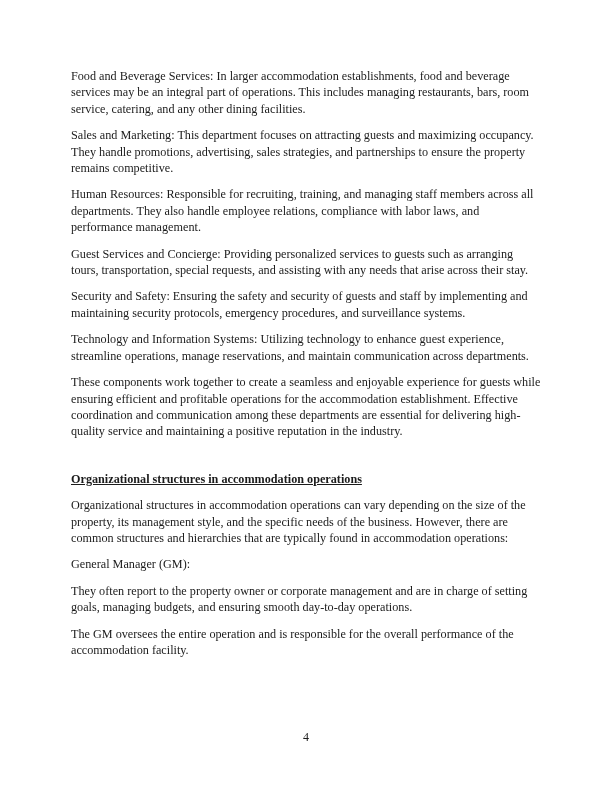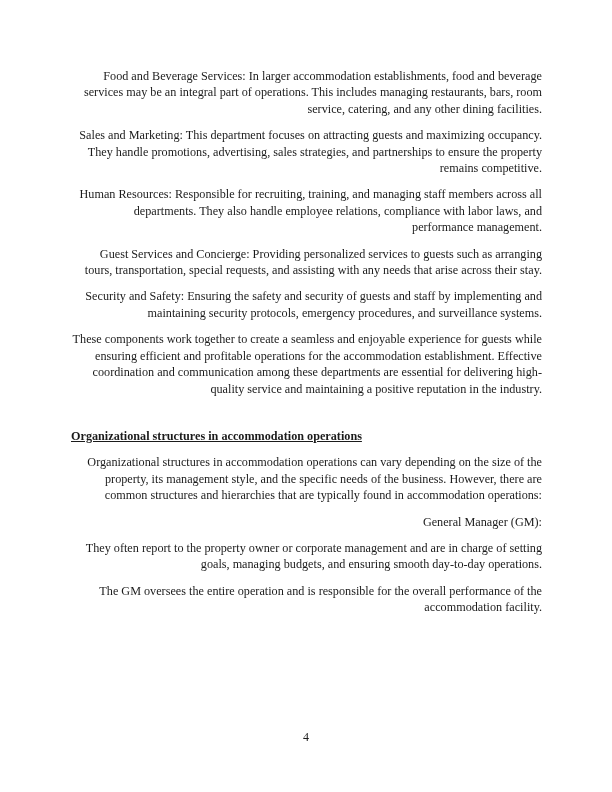--- a/index.html
+++ b/index.html
@@ -19,21 +19,21 @@
   .content {
     position: absolute;
     left: 71px;
     top: 68px;
     width: 471px;
   }
   .content p.paragraph {
     font-size: 12.2px;
     line-height: 16.4px;
     margin: 0 0 10px 0;
-    text-align: right;
+    text-align: left;
   }
   .content h2.heading {
     font-size: 12.2px;
     line-height: 16.4px;
     font-weight: bold;
     margin: 31px 0 10px 0;
     text-decoration: underline;
   }
   .footer {
     position: absolute;
@@ -49,20 +49,21 @@
 </head>
 <body>
 
 <div class="page">
   <div class="content">
       <p class="paragraph">Food and Beverage Services: In larger accommodation establishments, food and beverage services may be an integral part of operations. This includes managing restaurants, bars, room service, catering, and any other dining facilities.</p>
       <p class="paragraph">Sales and Marketing: This department focuses on attracting guests and maximizing occupancy. They handle promotions, advertising, sales strategies, and partnerships to ensure the property remains competitive.</p>
       <p class="paragraph">Human Resources: Responsible for recruiting, training, and managing staff members across all departments. They also handle employee relations, compliance with labor laws, and performance management.</p>
       <p class="paragraph">Guest Services and Concierge: Providing personalized services to guests such as arranging tours, transportation, special requests, and assisting with any needs that arise across their stay.</p>
       <p class="paragraph">Security and Safety: Ensuring the safety and security of guests and staff by implementing and maintaining security protocols, emergency procedures, and surveillance systems.</p>
+      <p class="paragraph">Technology and Information Systems: Utilizing technology to enhance guest experience, streamline operations, manage reservations, and maintain communication across departments.</p>
       <p class="paragraph">These components work together to create a seamless and enjoyable experience for guests while ensuring efficient and profitable operations for the accommodation establishment. Effective coordination and communication among these departments are essential for delivering high-quality service and maintaining a positive reputation in the industry.</p>
       <h2 class="heading">Organizational structures in accommodation operations</h2>
       <p class="paragraph">Organizational structures in accommodation operations can vary depending on the size of the property, its management style, and the specific needs of the business. However, there are common structures and hierarchies that are typically found in accommodation operations:</p>
       <p class="paragraph">General Manager (GM):</p>
       <p class="paragraph">They often report to the property owner or corporate management and are in charge of setting goals, managing budgets, and ensuring smooth day-to-day operations.</p>
       <p class="paragraph">The GM oversees the entire operation and is responsible for the overall performance of the accommodation facility.</p>
     </div>
   <div class="footer">
     <span>4</span>
   </div>

